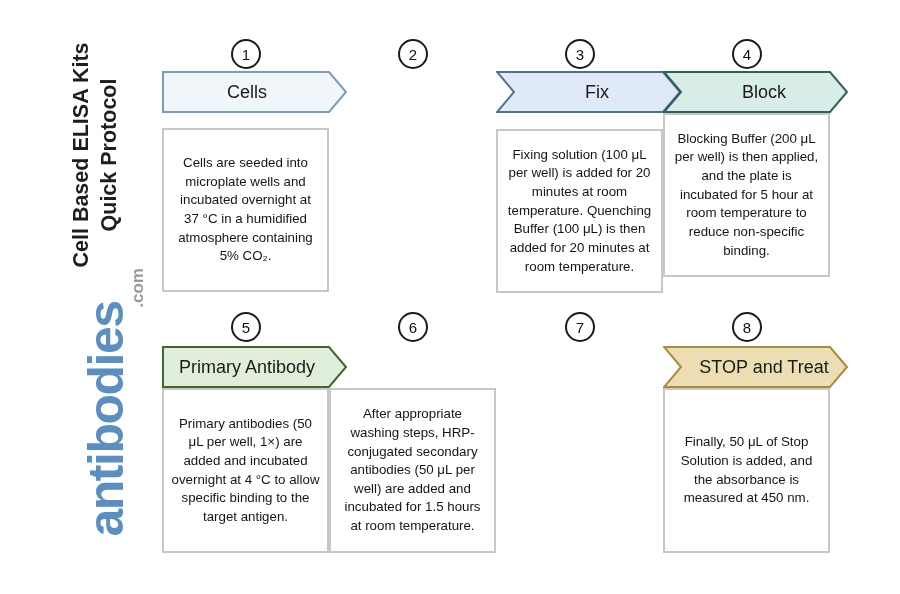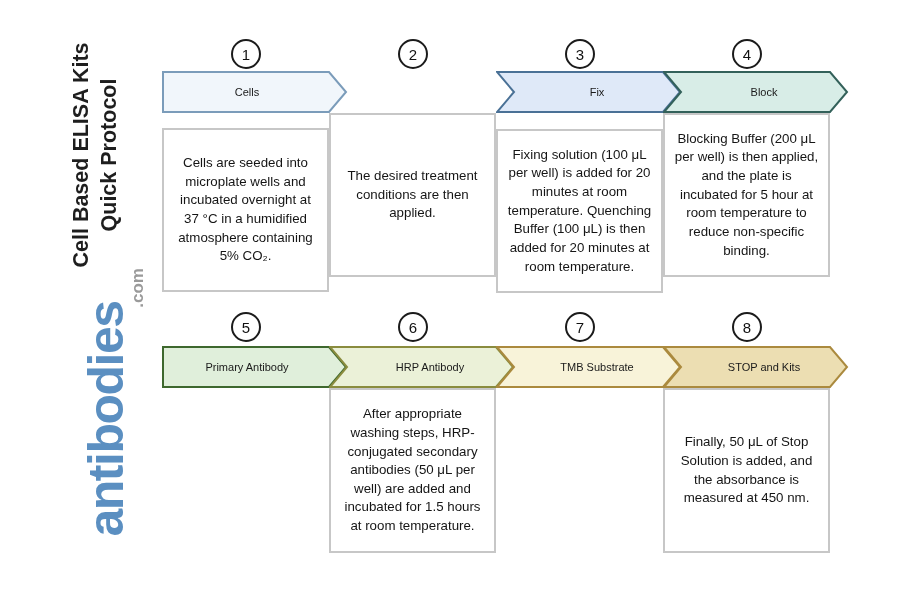--- a/index.html
+++ b/index.html
@@ -31,21 +31,21 @@
     position:absolute; width:26px; height:26px; border:2px solid #1b1b1b;
     border-radius:50%; background:#fff; display:flex; align-items:center;
     justify-content:center; font-size:15px; color:#111;
   }
   
   .arrow { position:absolute; width:186px; height:42px; }
   .arrow svg { position:absolute; left:0; top:0; }
   .arrow path { stroke-width:2; }
   .arrow-label {
     position:absolute; top:0; height:42px; line-height:42px;
-    text-align:center; font-size:11px; color:#1a1a1a; white-space:nowrap;
+    text-align:center; font-size:18px; color:#1a1a1a; white-space:nowrap;
   }
   .lblA { left:0;  right:16px; }
   .lblB { left:16px; right:0; }
   
   .box {
     position:absolute; width:167px; background:#ffffff;
     border:2px solid #c7c7c7; box-sizing:border-box;
     display:flex; align-items:center; justify-content:center; text-align:center;
   }
   .box-r1 { height:164px; }
@@ -95,23 +95,20 @@
   <div class="arrow" style="left:663px;top:71px">
     <svg width="186" height="42" viewBox="0 0 186 42">
       <path d="M1,1 L167,1 L184,21 L167,41 L1,41 L18,21 Z" fill="#d8ede7" stroke="#33615a"></path>
     </svg>
     <span class="arrow-label lblB">Block</span>
   </div>
 
   <div class="box box-r1" style="left:162px;top:128px">
     <p class="desc">Cells are seeded into microplate wells and incubated overnight at 37 °C in a humidified atmosphere containing 5% CO₂.</p>
   </div>
-  <div class="box box-r1" style="left:329px;top:113px">
-    <p class="desc">The desired treatment conditions are then applied.</p>
-  </div>
   <div class="box box-r1" style="left:496px;top:129px">
     <p class="desc">Fixing solution (100 μL per well) is added for 20 minutes at room temperature. Quenching Buffer (100 μL) is then added for 20 minutes at room temperature.</p>
   </div>
   <div class="box box-r1" style="left:663px;top:113px">
     <p class="desc">Blocking Buffer (200 μL per well) is then applied, and the plate is incubated for 5 hour at room temperature to reduce non-specific binding.</p>
   </div>
 
   <div class="num-circle" style="left:231px;top:312px">
       <span>5</span>
     </div>
@@ -124,39 +121,30 @@
   <div class="num-circle" style="left:732px;top:312px">
       <span>8</span>
     </div>
 
   <div class="arrow" style="left:162px;top:346px">
     <svg width="186" height="42" viewBox="0 0 186 42">
       <path d="M1,1 L167,1 L184,21 L167,41 L1,41 Z" fill="#e0efdb" stroke="#3e682e"></path>
     </svg>
     <span class="arrow-label lblA">Primary Antibody</span>
   </div>
-  <div class="arrow" style="left:329px;top:346px">
-    <svg width="186" height="42" viewBox="0 0 186 42">
-      <path d="M1,1 L167,1 L184,21 L167,41 L1,41 L18,21 Z" fill="#ebf1d8" stroke="#8a8c3e"></path>
-    </svg>
-    <span class="arrow-label lblB">HRP Antibody</span>
-  </div>
-  <div class="arrow" style="left:496px;top:346px">
-    <svg width="186" height="42" viewBox="0 0 186 42">
-      <path d="M1,1 L167,1 L184,21 L167,41 L1,41 L18,21 Z" fill="#f8f3d9" stroke="#ab8a3e"></path>
-    </svg>
-    <span class="arrow-label lblB">TMB Substrate</span>
-  </div>
   <div class="arrow" style="left:663px;top:346px">
     <svg width="186" height="42" viewBox="0 0 186 42">
       <path d="M1,1 L167,1 L184,21 L167,41 L1,41 L18,21 Z" fill="#ecdeb2" stroke="#ab8a3e"></path>
     </svg>
-    <span class="arrow-label lblB">STOP and Kits</span>
+    <span class="arrow-label lblB">STOP and Treat</span>
   </div>
 
+  <div class="box box-r2" style="left:162px;top:388px">
+    <p class="desc">Primary antibodies (50 μL per well, 1×) are added and incubated overnight at 4 °C to allow specific binding to the target antigen.</p>
+  </div>
   <div class="box box-r2" style="left:329px;top:388px">
     <p class="desc">After appropriate washing steps, HRP-conjugated secondary antibodies (50 μL per well) are added and incubated for 1.5 hours at room temperature.</p>
   </div>
   <div class="box box-r2" style="left:663px;top:388px">
     <p class="desc">Finally, 50 μL of Stop Solution is added, and the absorbance is measured at 450 nm.</p>
   </div>
 
 </div>
 
 </body></html>

